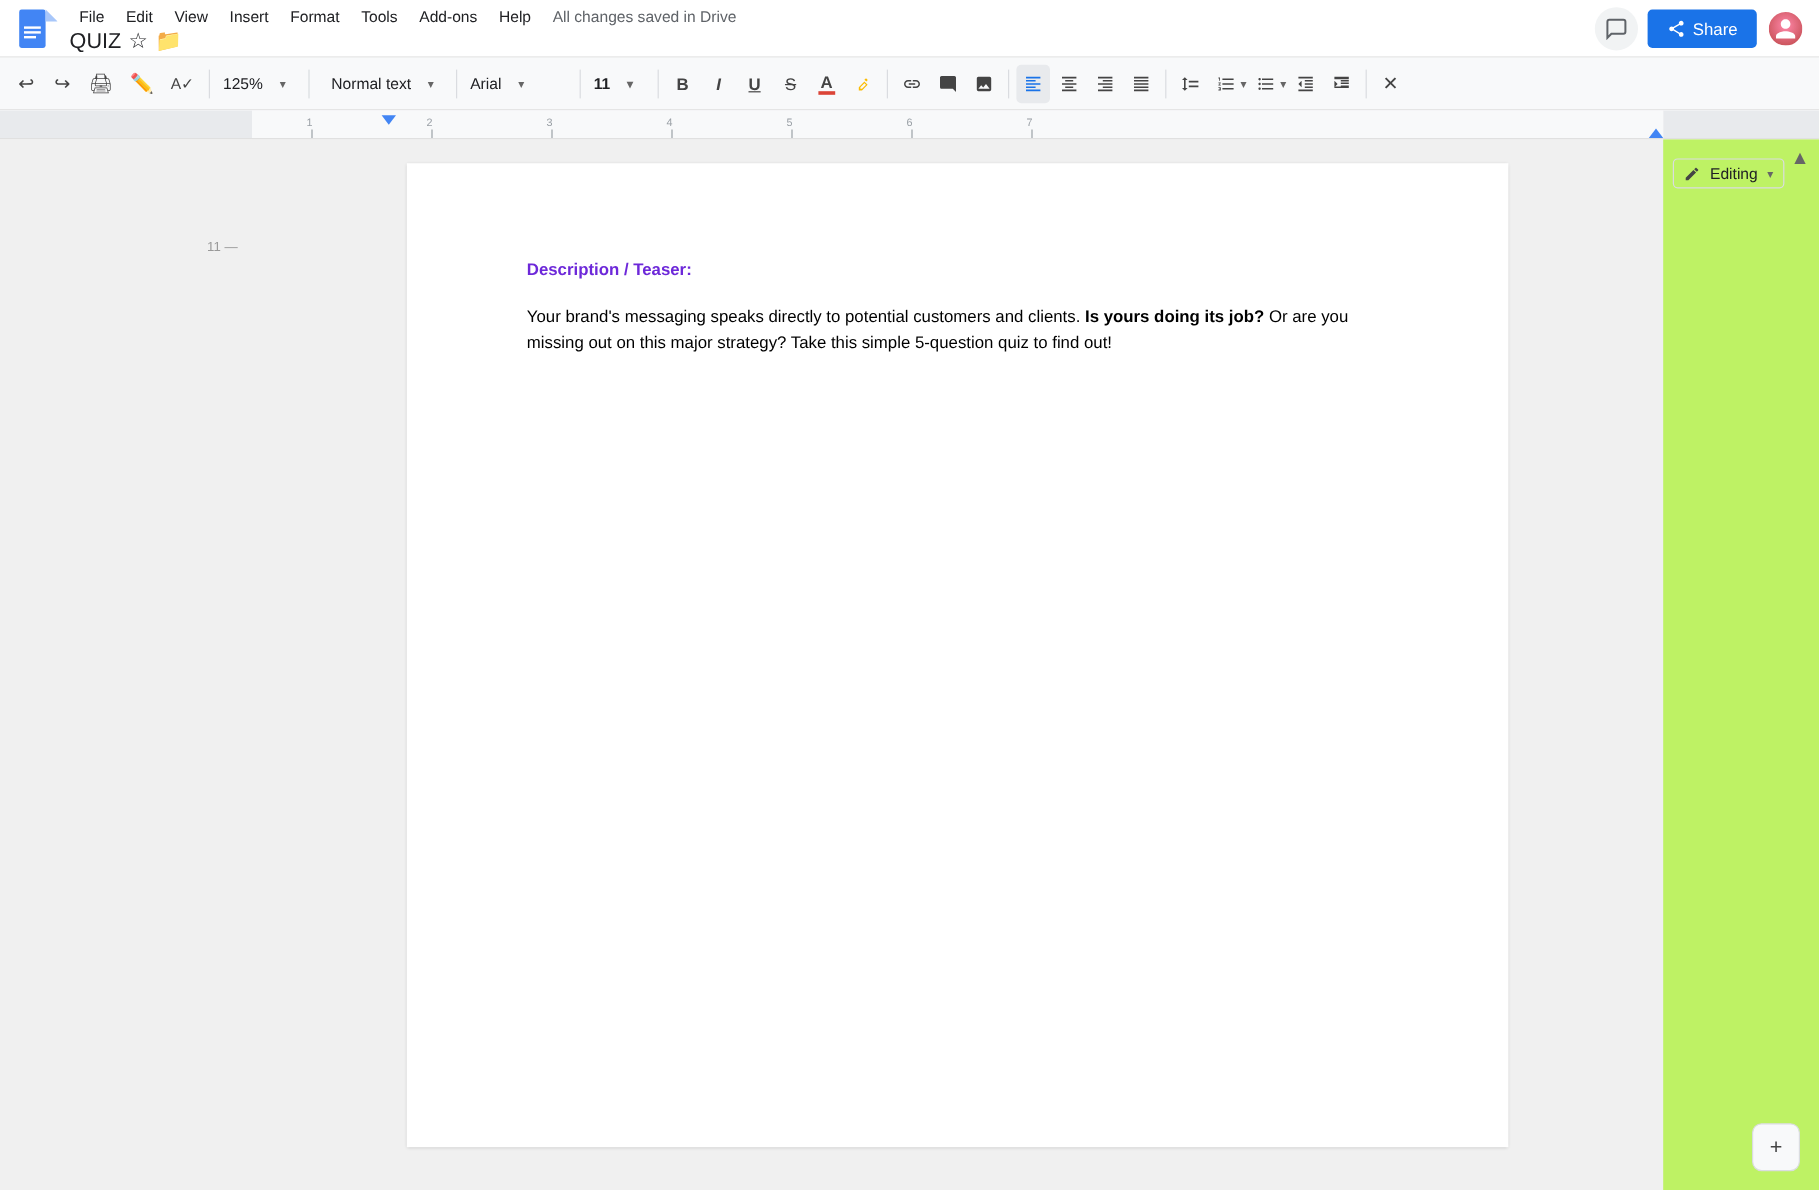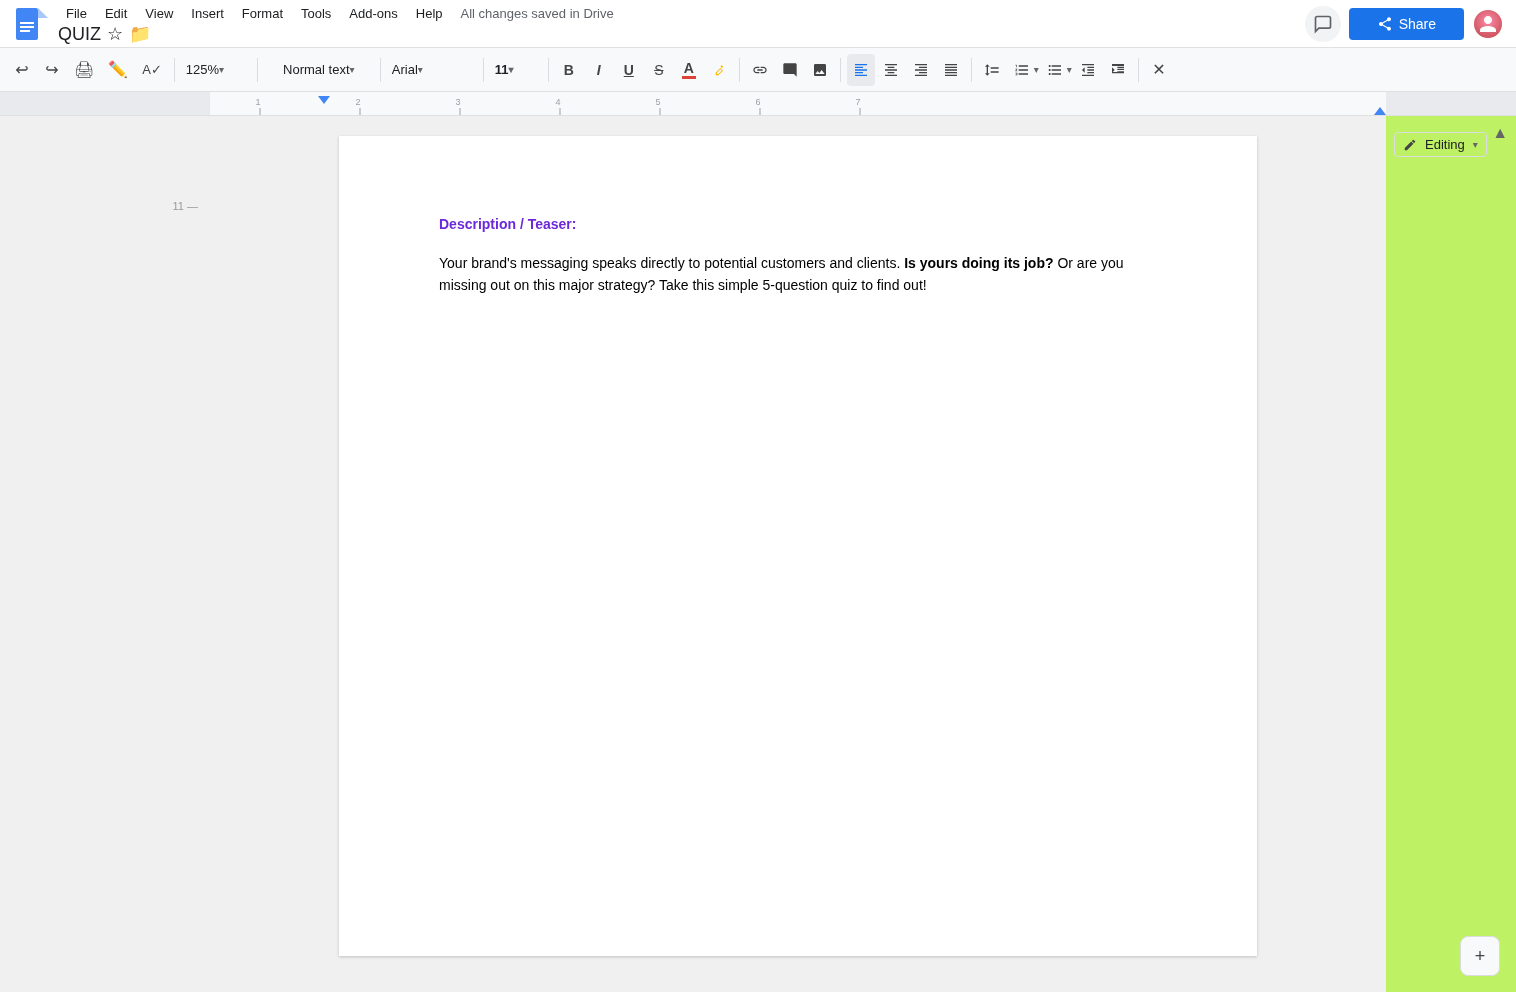--- a/index.html
+++ b/index.html
@@ -21,21 +21,21 @@
     #title-section { display: flex; flex-direction: column; flex: 1; }
     #doc-title { font-size: 18px; color: #202124; font-weight: normal; display: flex; align-items: center; gap: 6px; }
     #doc-title span { font-weight: normal; }
     #menu-bar { display: flex; gap: 2px; margin-top: 2px; }
     .menu-item { font-size: 13px; color: #202124; padding: 2px 8px; cursor: pointer; border-radius: 4px; }
     #save-status { font-size: 13px; color: #5f6368; margin-left: 8px; align-self: flex-end; padding-bottom: 2px; }
 
     
     #titlebar-right { display: flex; align-items: center; gap: 8px; }
     #comments-btn { width: 36px; height: 36px; border-radius: 50%; background: #f1f3f4; border: none; cursor: pointer; display: flex; align-items: center; justify-content: center; }
-    #share-btn { background: #1a73e8; color: #fff; border: none; border-radius: 4px; padding: 8px 28px; font-size: 14px; font-weight: 500; cursor: pointer; display: flex; align-items: center; gap: 6px; }
+    #share-btn { background: #1a73e8; color: #fff; border: none; border-radius: 4px; padding: 8px 16px; font-size: 14px; font-weight: 500; cursor: pointer; display: flex; align-items: center; gap: 6px; }
     #avatar { width: 32px; height: 32px; border-radius: 50%; background: #8ab4f8; border: 2px solid #fff; overflow: hidden; }
 
     
     #toolbar {
       display: flex;
       align-items: center;
       background: #f8f9fa;
       padding: 4px 8px;
       height: 44px;
       border-bottom: 1px solid #e0e0e0;
@@ -46,21 +46,21 @@
     .tb-btn {
       background: none; border: none; cursor: pointer;
       border-radius: 4px; padding: 4px 6px;
       color: #444; font-size: 16px; display: flex; align-items: center; justify-content: center;
       height: 32px; min-width: 28px;
     }
     .tb-sep { width: 1px; background: #dadce0; height: 24px; margin: 0 4px; }
     .tb-select {
       border: 1px solid transparent; border-radius: 4px; background: none;
       font-size: 13px; color: #202124; cursor: pointer; padding: 3px 4px;
-      display: flex; align-items: center; gap: 0; height: 32px;
+      display: flex; align-items: center; gap: 14px; height: 32px;
     }
     .tb-dropdown-arrow { font-size: 10px; color: #666; }
     #zoom-select { width: 70px; }
     #text-style-select { width: 110px; justify-content: center; }
     #font-select { width: 90px; }
     #font-size-select { width: 52px; font-weight: bold; }
 
     
     .fmt-btn { font-weight: bold; font-size: 14px; }
     .fmt-italic { font-style: italic; }

